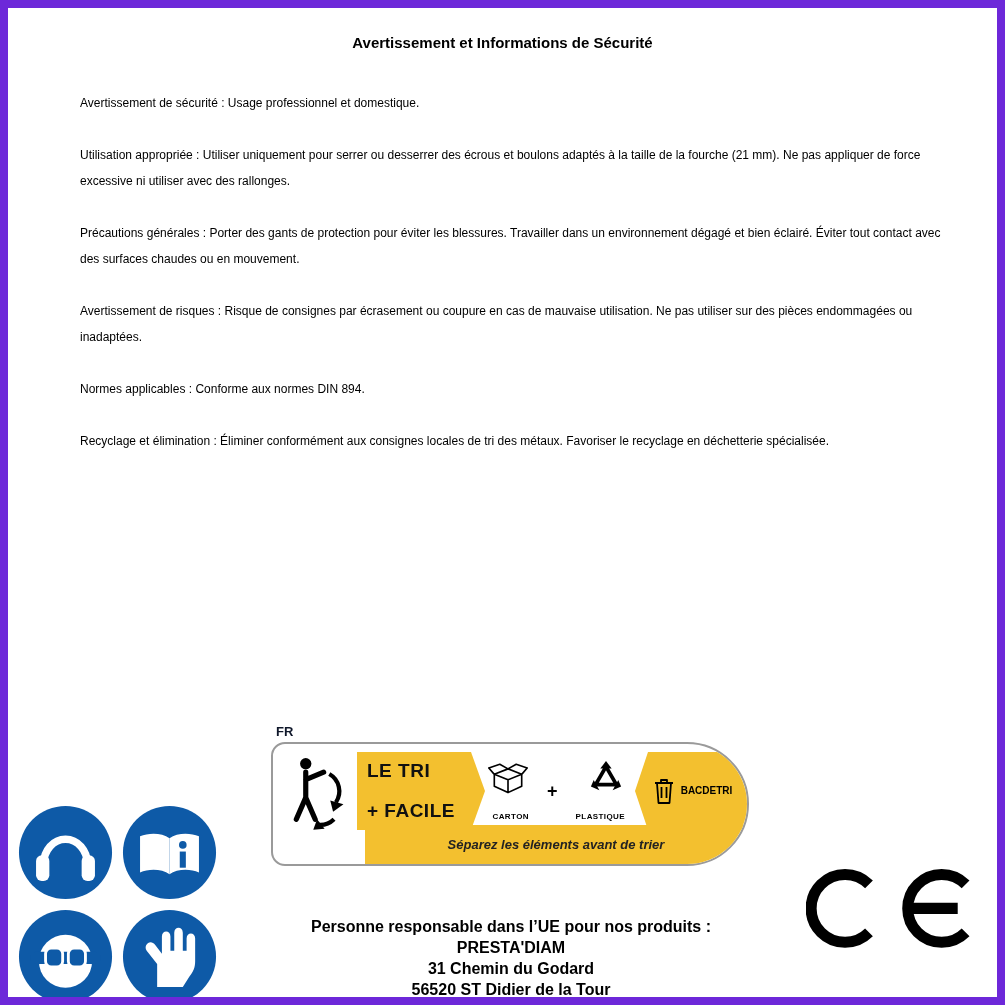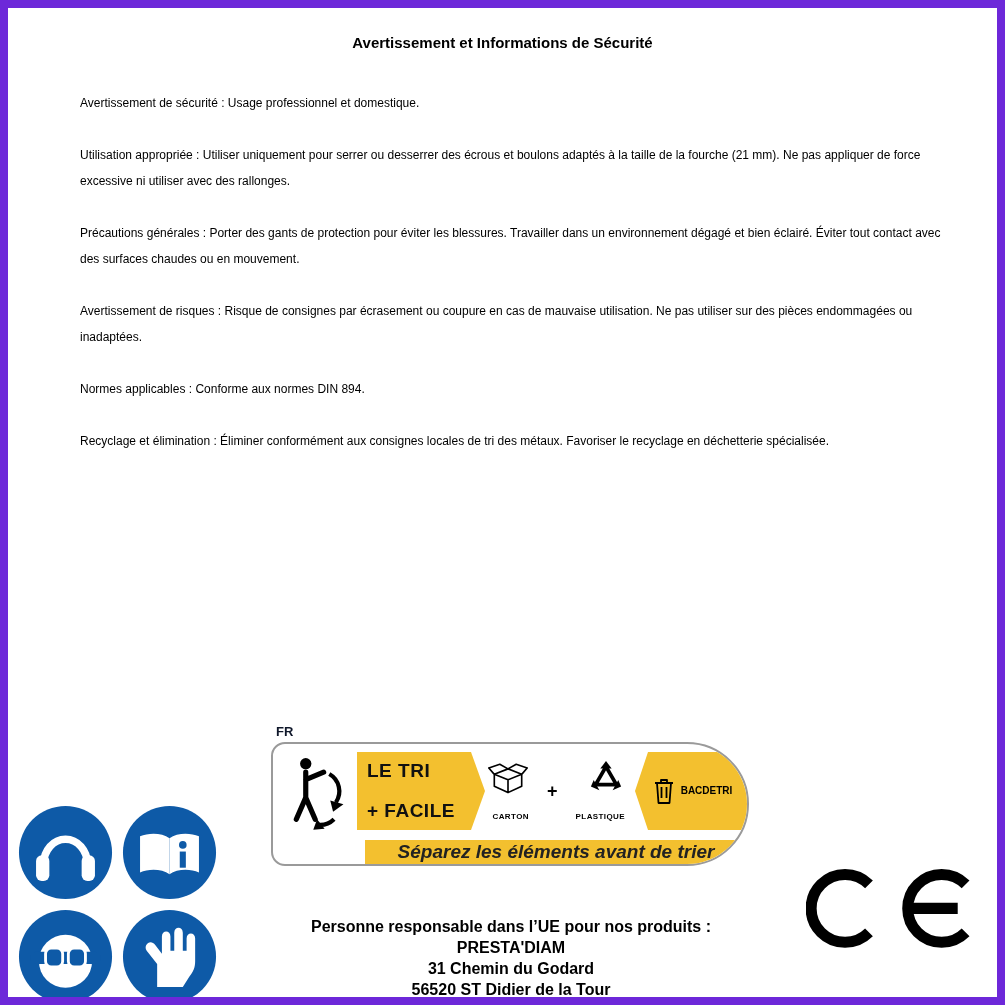--- a/index.html
+++ b/index.html
@@ -51,23 +51,23 @@
   .plus-sign { font-size:18px; font-weight:bold; color:#000; padding:0 2px; }
   .bac-piece {
     position:absolute; left:362px; top:8px; width:114px; height:78px;
     background:#F3C02F;
     clip-path:polygon(13px 0, 100% 0, 100% 100%, 13px 100%, 0 50%);
     display:flex; align-items:center; justify-content:center; gap:5px;
   }
   .bac-text { display:flex; flex-direction:row; }
   .bac-text span { font-size:10px; font-weight:800; line-height:10px; color:#000; }
   .tagline-strip {
-    position:absolute; left:84px; right:0; bottom:0; height:24px;
+    position:absolute; left:84px; right:0; bottom:0; height:39px;
     background:#F3C02F; display:flex; align-items:center; justify-content:center;
-    font-style:italic; font-weight:bold; font-size:19px; color:#222;margin-left:8px;
+    font-style:italic; font-weight:bold; font-size:13px; color:#222;margin-left:8px;
   }
 
   
   .responsible {
     position:absolute; left:248px; top:908px; width:510px;
     text-align:center; font-weight:bold; font-size:16px; line-height:21px; color:#000;
   }
 
   
   .ce-mark { position:absolute; left:798px; top:858px; width:178px; }

